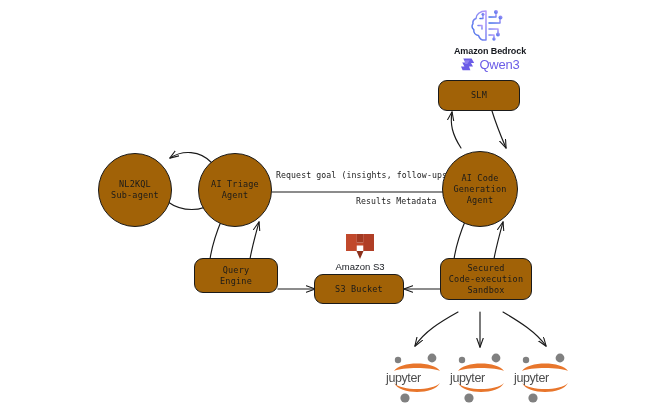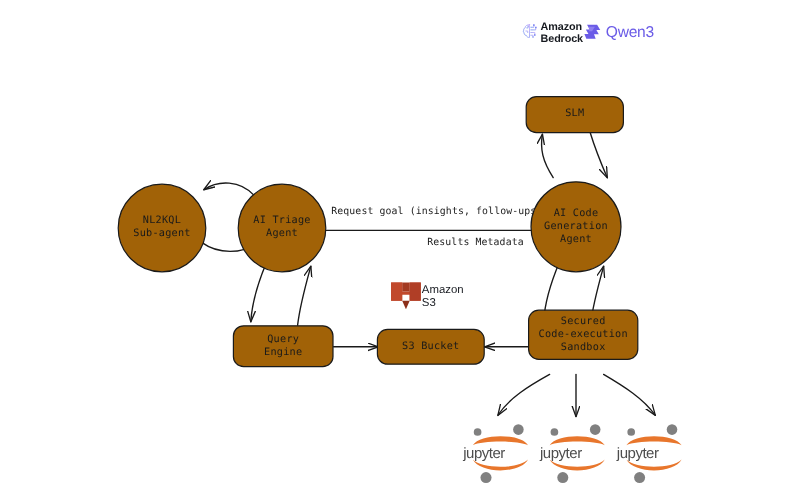--- a/index.html
+++ b/index.html
@@ -54,21 +54,21 @@
     position: absolute;
     font-family: "DejaVu Sans Mono", monospace;
     font-size: 8.2px;
     color: #1a1a1a;
     white-space: nowrap;
     letter-spacing: 0.1px;
   }
   .logo-wrap {
     position: absolute;
     display: flex;
-    flex-direction: row;
+    flex-direction: column;
     align-items: center;
   }
   .logo-caption {
     font-family: "Liberation Sans", sans-serif;
     font-size: 9px;
     font-weight: bold;
     color: #16191f;
     margin-top: 2px;
     letter-spacing: -0.1px;
   }
@@ -213,21 +213,21 @@
   <div class="node circle" style="left:442px; top:151px; width:76px; height:76px;">
     <span class="lbl">AI Code
 Generation
 Agent</span>
   </div>
 
   <div class="node rounded" style="left:438px; top:80px; width:82px; height:31px;">
     <span class="lbl">SLM</span>
   </div>
 
-  <div class="node rounded" style="left:194px; top:271px; width:84px; height:35px;">
+  <div class="node rounded" style="left:194px; top:258px; width:84px; height:35px;">
     <span class="lbl">Query
 Engine</span>
   </div>
 
   <div class="node rounded" style="left:314px; top:274px; width:90px; height:30px;">
     <span class="lbl">S3 Bucket</span>
   </div>
 
   <div class="node rounded" style="left:440px; top:258px; width:92px; height:42px;">
     <span class="lbl">Secured

